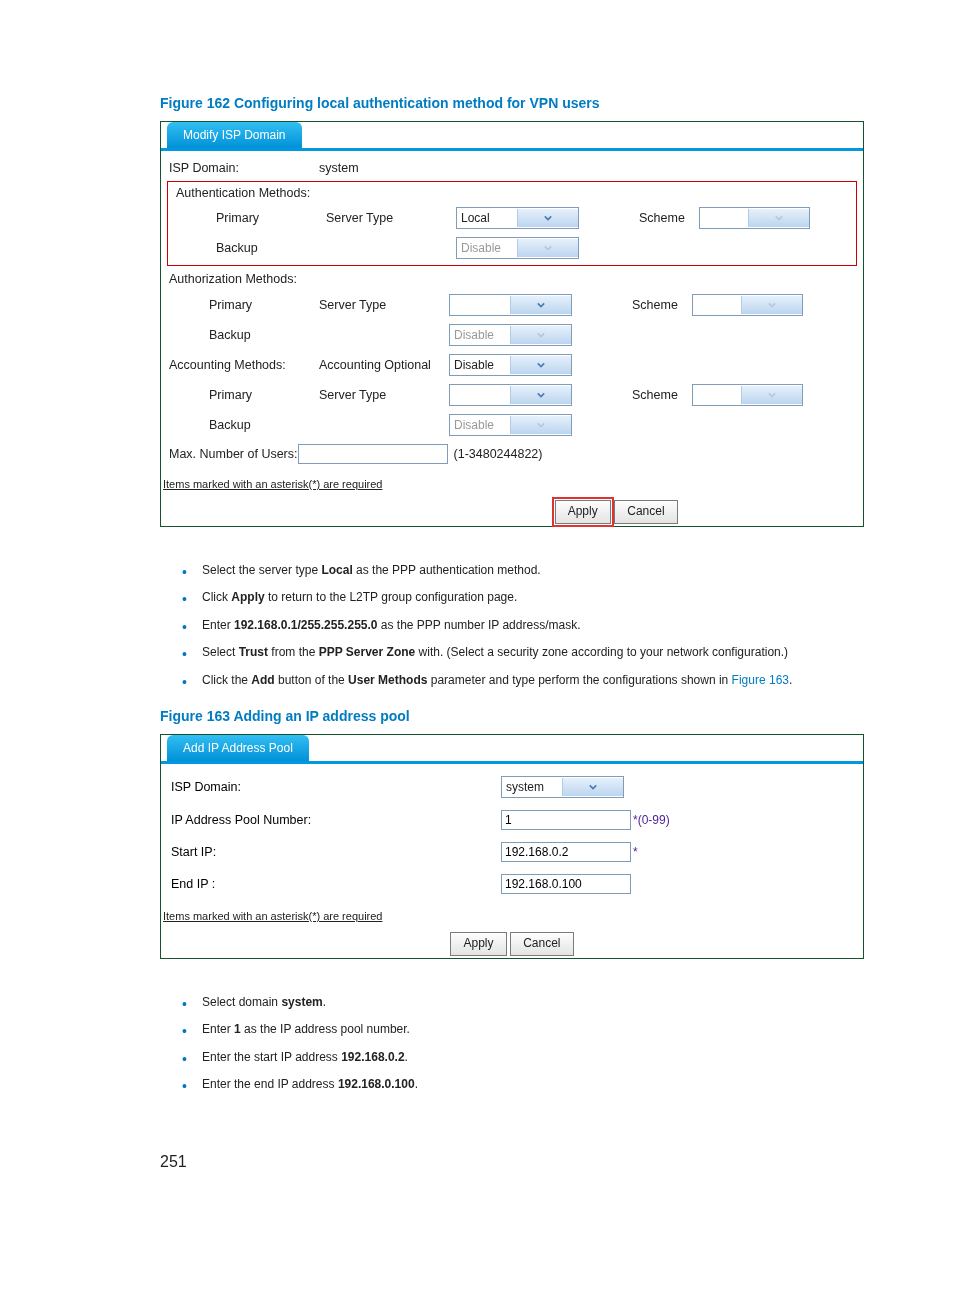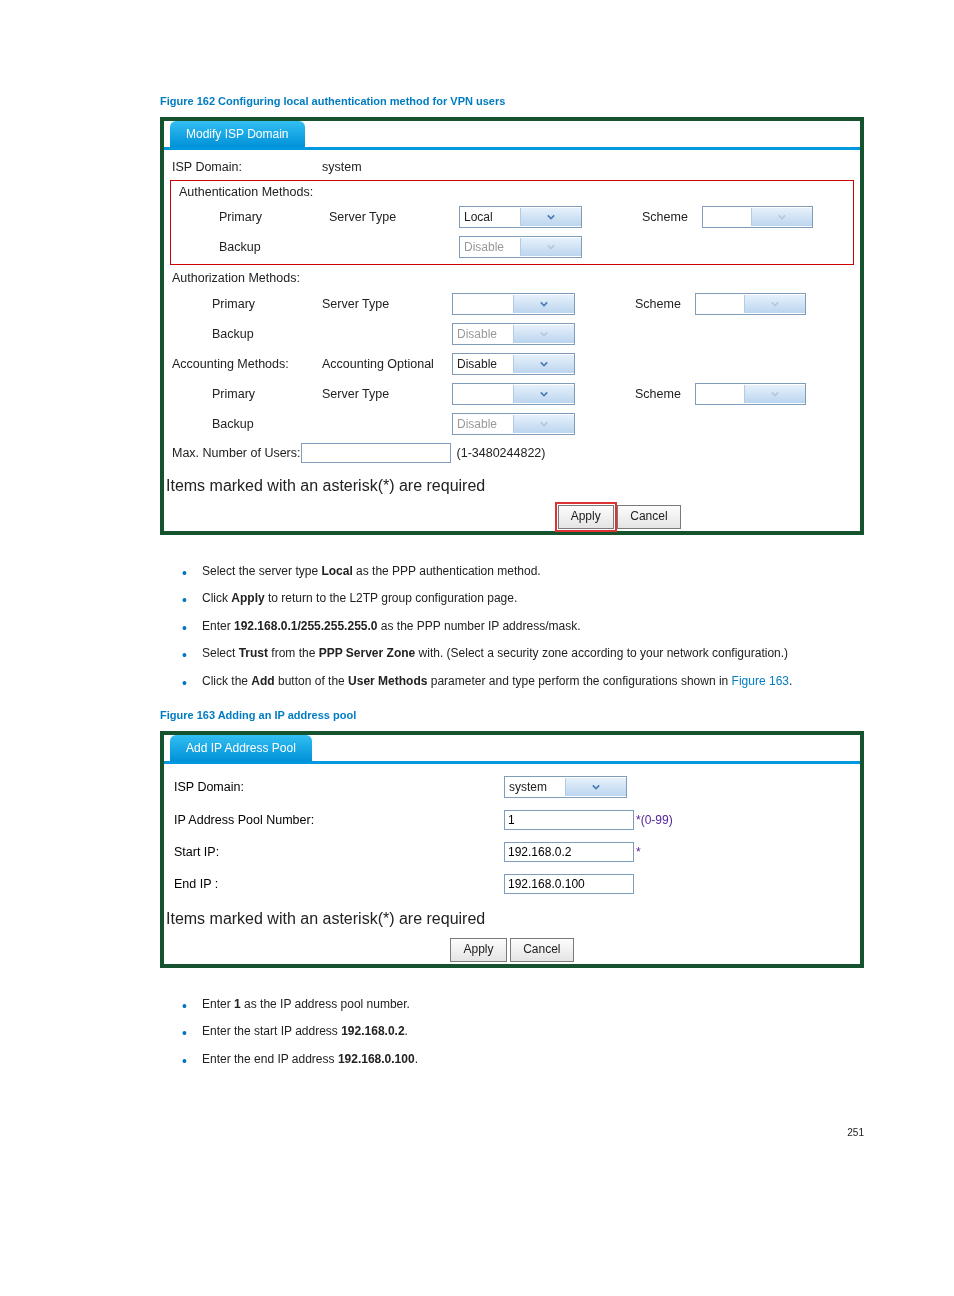--- a/index.html
+++ b/index.html
@@ -10,27 +10,27 @@
     color: #000;
     background: #fff;
     width: 954px;
   }
   .page {
     padding: 95px 90px 40px 160px;
   }
   .fig-title {
     color: #007cc2;
     font-weight: bold;
-    font-size: 11px;
+    font-size: 14px;
     margin-bottom: 10px;
   }
   .screenshot-panel {
-    border: 4px solid #14532d;
-    background: #fff;
-    margin-bottom: 23px;
+    border: 1px solid #14532d;
+    background: #fff;
+    margin-bottom: 30px;
   }
   .tab-row {
     border-bottom: 3px solid #0099e0;
     background: #fff;
     height: 26px;
   }
   .tab {
     display: inline-block;
     height: 26px;
     line-height: 26px;
@@ -103,23 +103,24 @@
     border: 1px solid #7a7a7a;
     background: linear-gradient(to bottom,#fdfdfd,#e4e4e4);
     font-size: 12px;
     color: #222;
     cursor: pointer;
   }
   .btn-row { text-align: center; padding: 6px 0 2px; }
   .btn-row.shift { padding-left: 240px; text-align: left; }
   .btn.hl { outline: 2px solid #d33; outline-offset: 1px; }
   .note {
-    font-size: 16px;
+    font-size: 11px;
     color: #222;
     padding: 2px 8px 4px 2px;
+    text-decoration: underline;
   }
   ul.bullets {
     list-style: none;
     padding: 0 0 0 38px;
     margin: 0 0 14px 0;
   }
   ul.bullets li {
     position: relative;
     padding: 5px 0 5px 4px;
     font-size: 12px;
@@ -129,22 +130,22 @@
   ul.bullets li::before {
     content: "•";
     color: #0077c0;
     position: absolute;
     left: -16px;
     font-size: 14px;
   }
   .link { color: #007cc2; }
   b { font-weight: bold; }
   .pagenum {
-    text-align: right;
-    font-size: 10px;
+    text-align: left;
+    font-size: 16px;
     color: #222;
     padding-top: 40px;
   }
   .req { color: #4c1d95; font-size: 12px; padding-left: 2px; }
   .f2-row { display:flex; align-items:center; padding:6px 10px; font-size:12.5px; }
   .f2-lbl { width: 330px; }
 </style>
 </head>
 <body>
 
@@ -343,19 +344,20 @@
       </div>
     </div>
     <div class="note">Items marked with an asterisk(*) are required</div>
     <div class="btn-row">
       <span class="btn">Apply</span>
       <span class="btn">Cancel</span>
     </div>
   </div>
 
   <ul class="bullets">
+    <li><span>Select domain </span><b>system</b><span>.</span></li>
     <li><span>Enter </span><b>1</b><span> as the IP address pool number.</span></li>
     <li><span>Enter the start IP address </span><b>192.168.0.2</b><span>.</span></li>
     <li><span>Enter the end IP address </span><b>192.168.0.100</b><span>.</span></li>
   </ul>
 
   <div class="pagenum">251</div>
 </div>
 
 </body></html>

